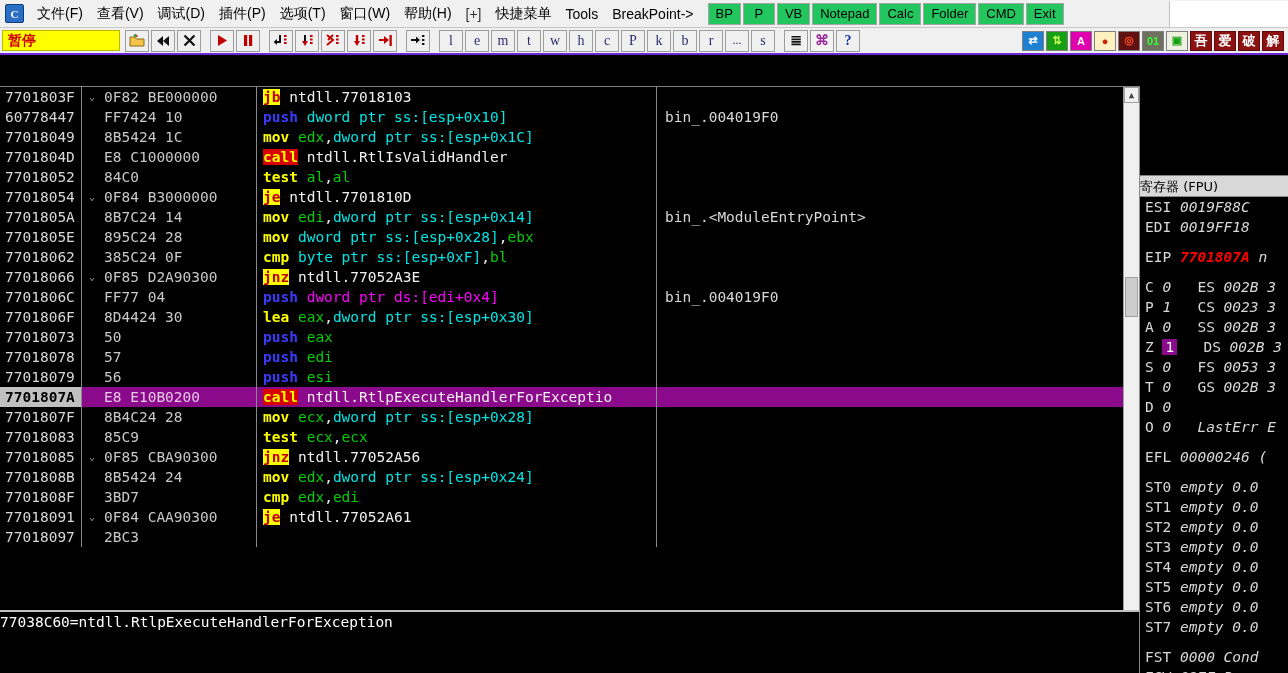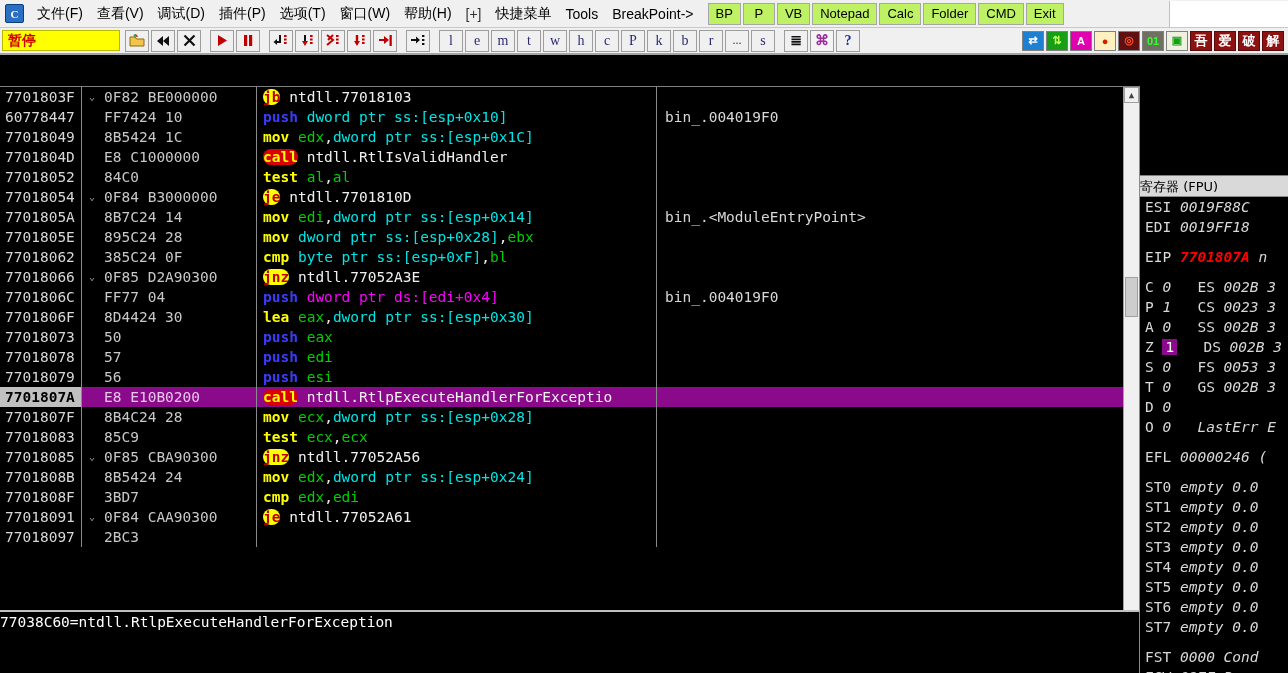--- a/index.html
+++ b/index.html
@@ -23,32 +23,32 @@
     width:17px;height:17px;margin:0 6px 0 5px;flex:none;
     background:#2a6fc4;border:1px solid #0c3f7a;border-radius:2px;
     color:#fff;font-size:11px;font-weight:bold;
     display:flex;align-items:center;justify-content:center;
     font-family:"Liberation Serif",serif;
   }
   .menuitem{padding:3px 7px;white-space:nowrap;cursor:default;}
   .menuitem.plain{color:#333;}
   .mbtn{
     font-family:"Liberation Sans",sans-serif;font-size:13px;
-    background:#bef264;border:1px solid #a6a6a6;
+    background:#22c55e;border:1px solid #a6a6a6;
     margin:0 1px;padding:2px 7px;min-width:16px;text-align:center;
     white-space:nowrap;cursor:default;line-height:16px;
   }
   #menu-spacer{flex:1 1 auto;}
   #menu-tail{width:118px;height:26px;background:#fff;border-left:1px solid #c0c0c0;flex:none;}
 
   
   #toolbar{
     height:27px;background:#f0f0f0;
     display:flex;align-items:center;
-    border-bottom:2px solid #a3a3a3;
+    border-bottom:2px solid #6d28d9;
     box-sizing:border-box;
   }
   #runstate{
     width:118px;height:21px;margin:0 4px 0 2px;flex:none;
     background:#ffff00;border:1px solid #b9b900;
     color:#d00000;font-weight:bold;font-size:14px;
     font-family:"Liberation Sans",sans-serif;
     display:flex;align-items:center;padding-left:5px;box-sizing:border-box;
   }
   .tb{
@@ -103,21 +103,21 @@
   .c-bytes{
     width:155px;flex:none;color:#c8c8c8;box-sizing:border-box;
     border-right:1px solid #8a8a8a;padding-left:2px;
   }
   .drow.sel .c-bytes{color:#e6c8e6;}
   .c-text{
     width:400px;flex:none;padding-left:6px;box-sizing:border-box;
     border-right:1px solid #8a8a8a;overflow:hidden;
   }
   .c-cmt{flex:1 1 auto;padding-left:8px;color:#d8d8d8;box-sizing:border-box;}
-  .mn{font-weight:bold;border-radius:8px;}
+  .mn{font-weight:bold;}
   .mn-y{color:#ffff00;}
   .mn-b{color:#3b3bff;}
   .mn-jmp{background:#ffff00;color:#c00000;font-weight:bold;}
   .mn-call{background:#d80000;color:#ffff00;font-weight:bold;}
   .op-reg{color:#00d000;}
   .op-mem{color:#00e5e5;}
   .op-w{color:#f0f0f0;}
   .op-mag{color:#ff00ff;}
 
   #dscroll{

